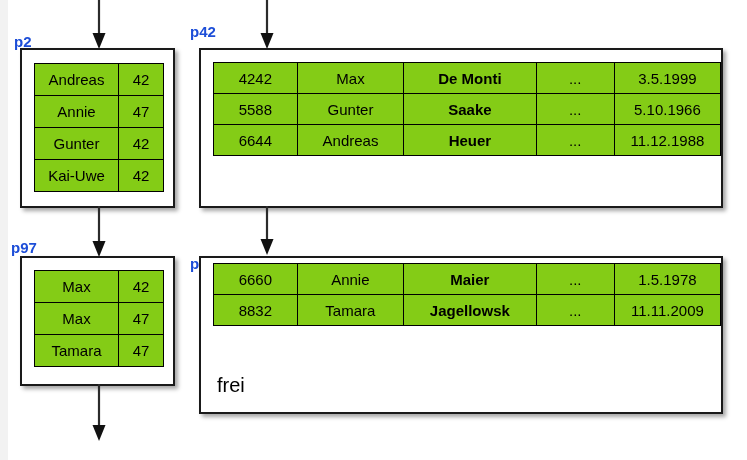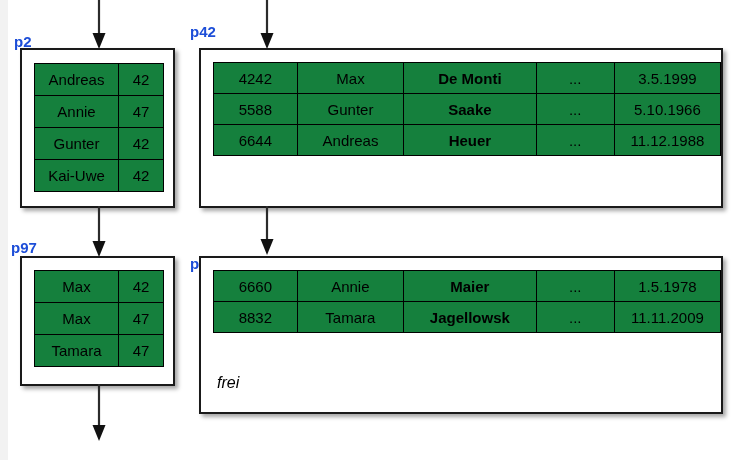--- a/index.html
+++ b/index.html
@@ -45,21 +45,21 @@
     letter-spacing: 0px;
     line-height: 1;
     white-space: nowrap;
   }
 
   
   .data-table {
     position: absolute;
     border-collapse: collapse;
     table-layout: fixed;
-    background: #15803d;
+    background: #84cc16;
   }
   .data-table td {
     border: 1.5px solid #000000;
     text-align: center;
     vertical-align: middle;
     font-size: 15px;
     color: #000000;
     font-family: "Liberation Sans", sans-serif;
     padding: 0;
     white-space: nowrap;
@@ -71,22 +71,21 @@
 
   
   .rec-table td.c-id   { width: 84px;  height: 30px; }
   .rec-table td.c-fn   { width: 107px; height: 30px; }
   .rec-table td.c-ln   { width: 133px; height: 30px; font-weight: bold; }
   .rec-table td.c-dots { width: 79px;  height: 30px; }
   .rec-table td.c-date { width: 106px; height: 30px; }
 
   .free-label {
     position: absolute;
-    font-style: italic;
-    font-size: 16px;
+    font-size: 20px;
     color: #000000;
     white-space: nowrap;
   }
 
   
   .arrow {
     position: absolute;
   }
   .arrow svg { display: block; }
 </style>
@@ -193,21 +192,21 @@
         <tr>
           <td class="dir-key">Tamara</td>
           <td class="dir-val">47</td>
         </tr>
       </tbody>
     </table>
   </div>
 
   <div class="page-label" style="left:190px; top:256px;">p47</div>
   <div class="page-box" style="left:199px; top:256px; width:524px; height:158px;">
-    <table class="data-table rec-table" style="left:12px; top:12px;padding-left:24px;">
+    <table class="data-table rec-table" style="left:12px; top:5px;padding-left:24px;">
       <tbody>
         <tr>
           <td class="c-id">6660</td>
           <td class="c-fn">Annie</td>
           <td class="c-ln">Maier</td>
           <td class="c-dots">...</td>
           <td class="c-date">1.5.1978</td>
         </tr>
         <tr>
           <td class="c-id">8832</td>

